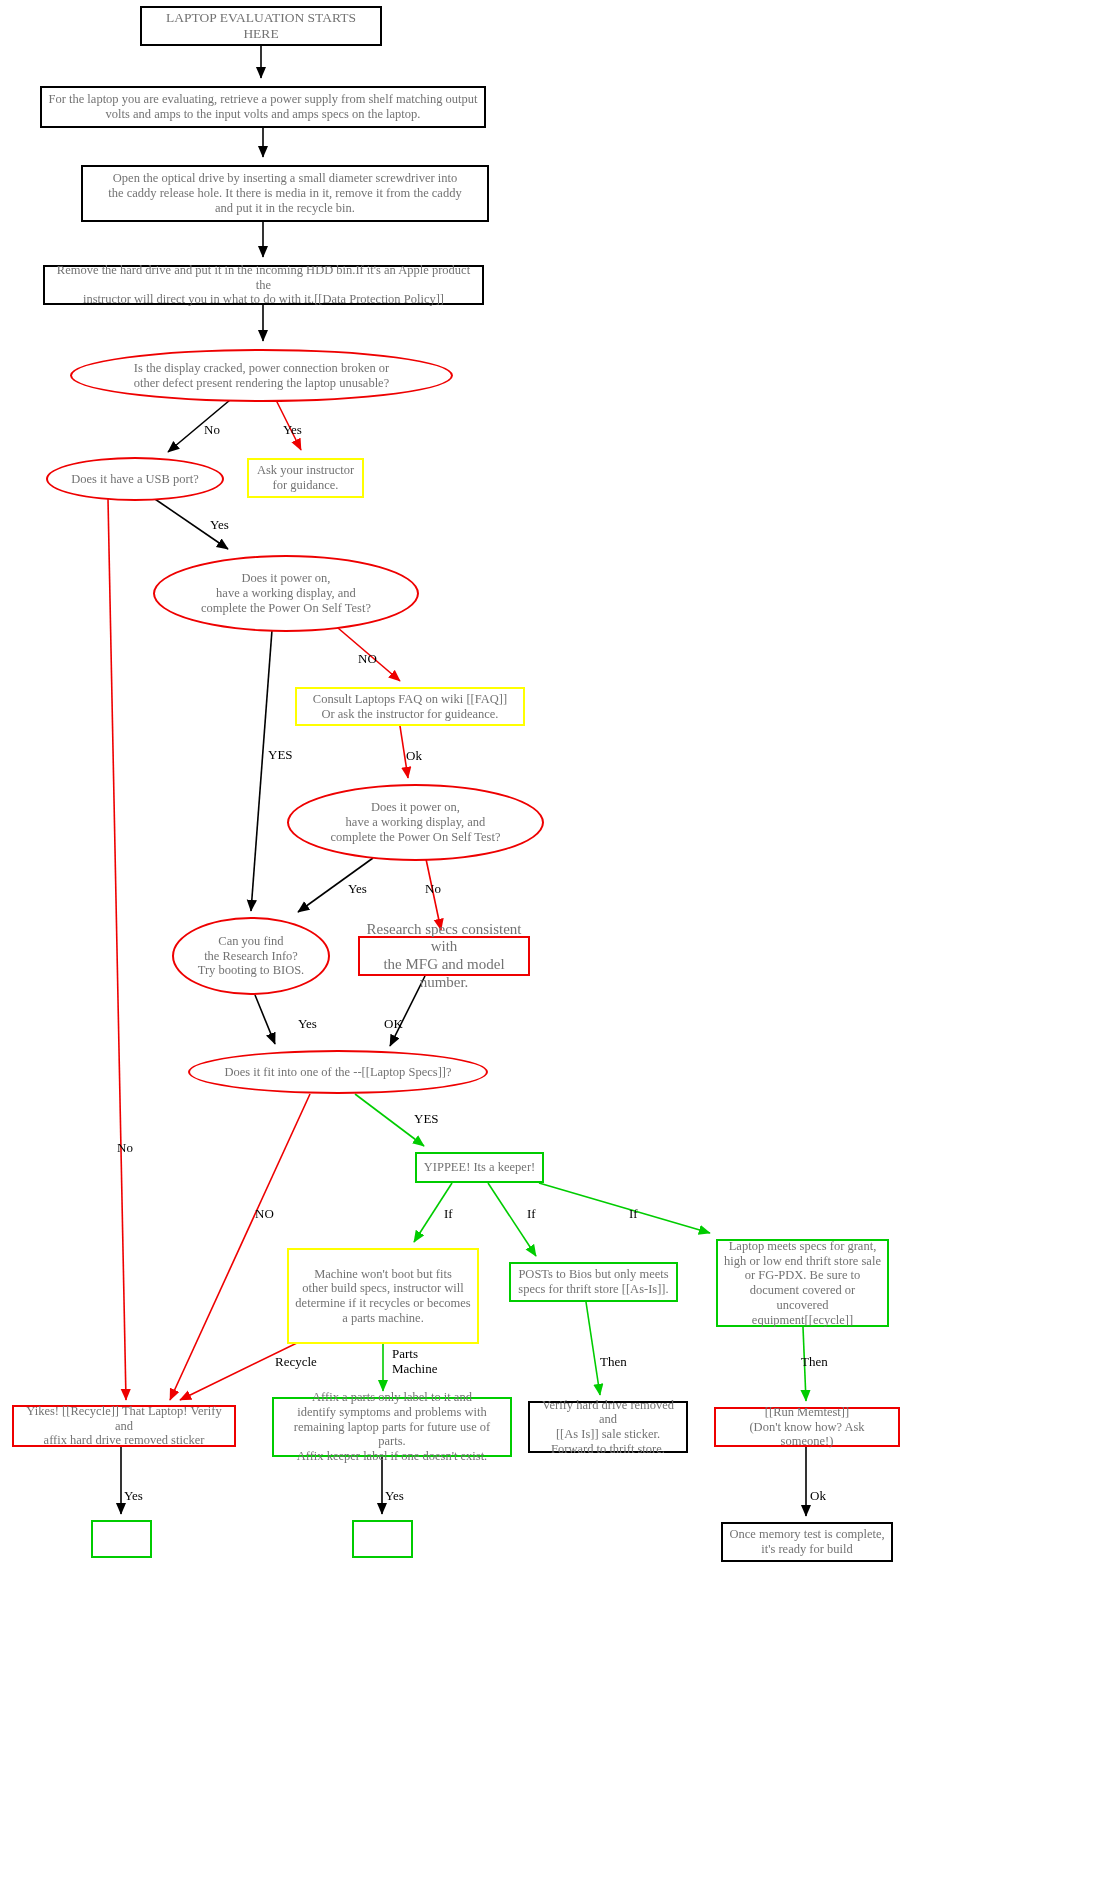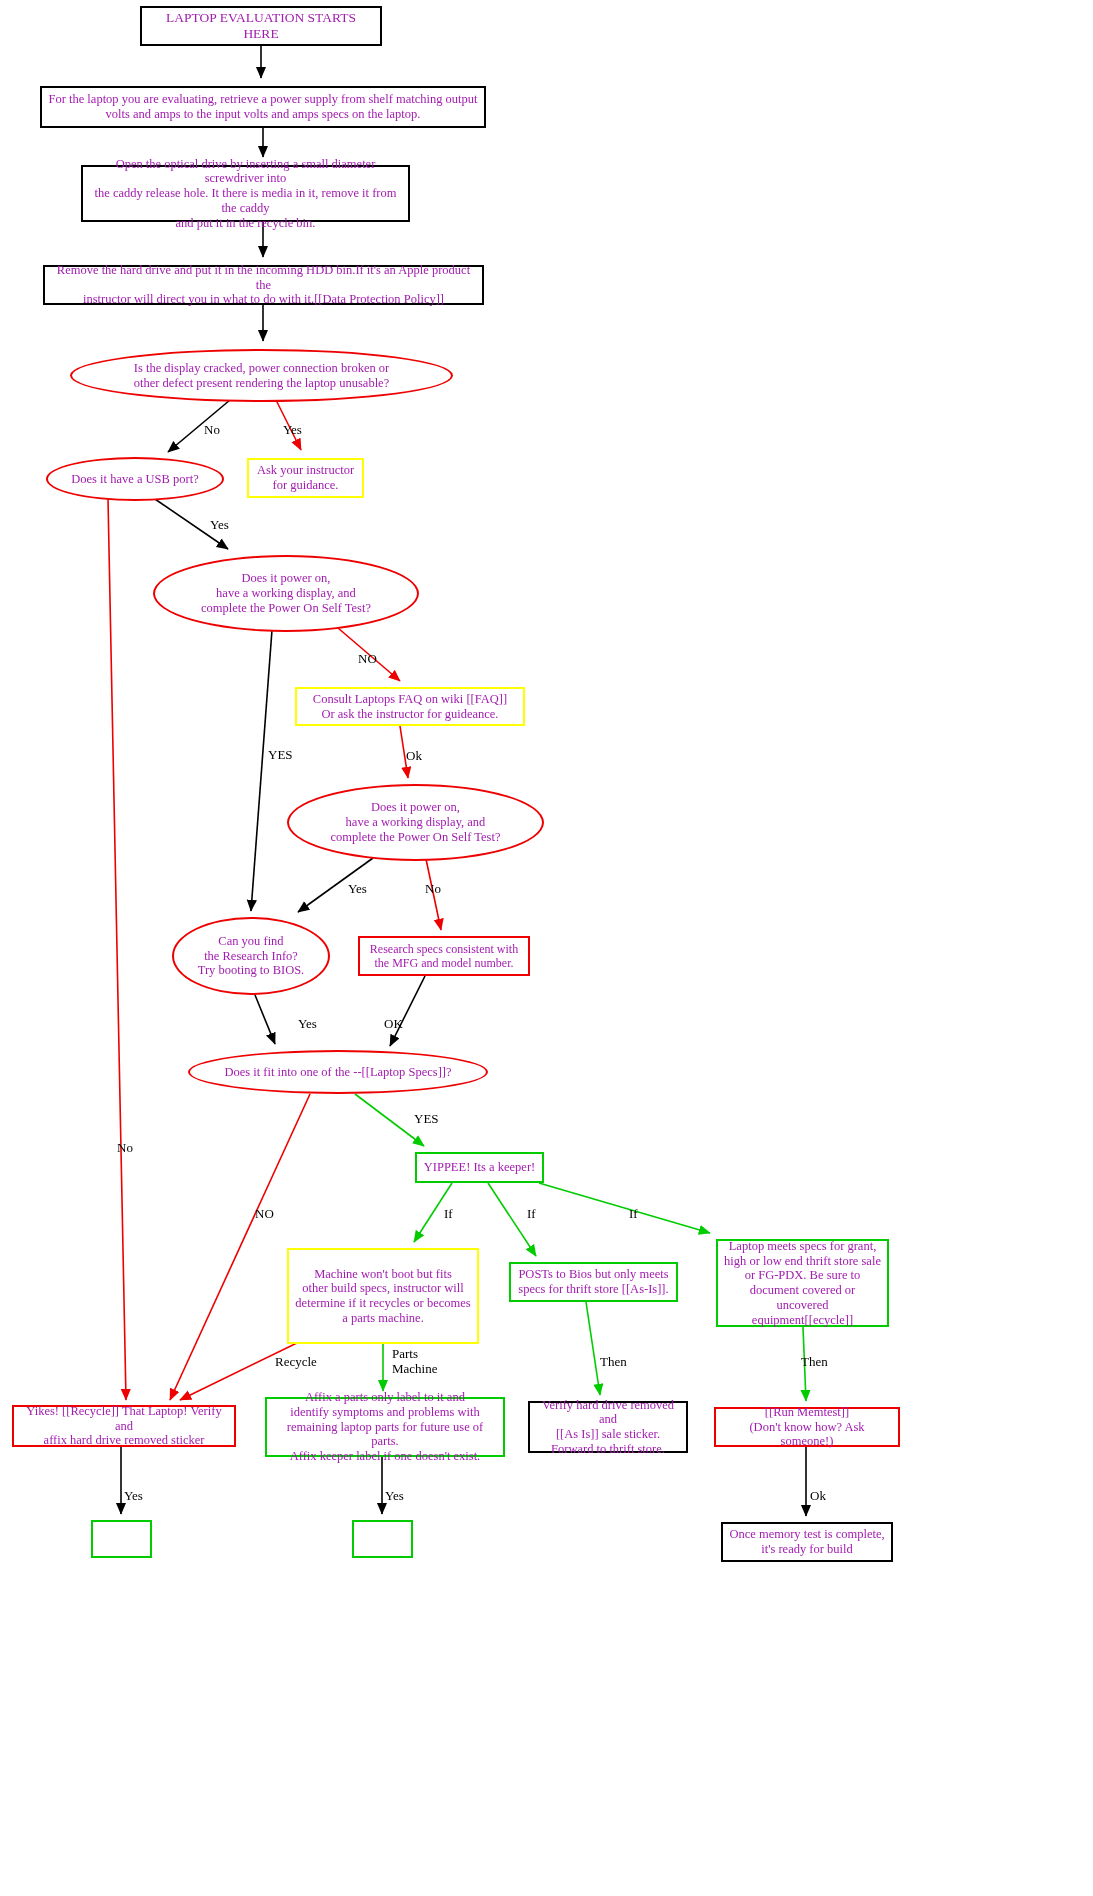--- a/index.html
+++ b/index.html
@@ -44,21 +44,21 @@
     border-style: solid;
     border-radius: 50%;
   }
   .b-black { border-color: #000000; border-width: 2.5px; }
   .b-red   { border-color: #ee0000; border-width: 2.5px; }
   .b-yellow{ border-color: #ffff00; border-width: 2.5px; }
   .b-green { border-color: #00cc00; border-width: 2.5px; }
   .node-text {
     display: block;
     padding: 0 6px;
-    color: #a21caf;
+    color: #737373;
   }
   .edge-label {
     position: absolute;
     font-size: 13px;
     color: #000000;
     white-space: pre-line;
     line-height: 1.15;
     z-index: 3;
   }
 </style>
@@ -105,59 +105,59 @@
         <polyline points="803,1327 806,1401" fill="none" stroke="#00cc00" stroke-width="1.6" marker-end="url(#ah-green)"></polyline>
         <polyline points="121,1447 121,1514" fill="none" stroke="#000000" stroke-width="1.6" marker-end="url(#ah-black)"></polyline>
         <polyline points="382,1457 382,1514" fill="none" stroke="#000000" stroke-width="1.6" marker-end="url(#ah-black)"></polyline>
         <polyline points="806,1447 806,1516" fill="none" stroke="#000000" stroke-width="1.6" marker-end="url(#ah-black)"></polyline>
       </g>
   </svg>
   <div id="node-layer">
       <div class="node box b-black" style="left: 140px; top: 6px; width: 242px; height: 40px; font-size: 13.5px;"><span class="node-text">LAPTOP EVALUATION STARTS HERE</span></div>
       <div class="node box b-black" style="left: 40px; top: 86px; width: 446px; height: 42px; font-size: 12.5px;"><span class="node-text">For the laptop you are evaluating, retrieve a power supply from shelf matching output
 volts and amps to the  input volts and amps specs on the laptop.</span></div>
-      <div class="node box b-black" style="left: 81px; top: 165px; width: 329px; height: 57px; font-size: 12.5px;"><span class="node-text">Open the optical drive by inserting a small diameter screwdriver into
+      <div class="node box b-black" style="left: 81px; top: 165px; width: 408px; height: 57px; font-size: 12.5px;"><span class="node-text">Open the optical drive by inserting a small diameter screwdriver into
 the caddy release hole. It there is media in it, remove it from the caddy
 and put it in the recycle bin.</span></div>
       <div class="node box b-black" style="left: 43px; top: 265px; width: 441px; height: 40px; font-size: 12.5px;"><span class="node-text">Remove the hard drive and put it in the incoming HDD bin.If it's an Apple product the
 instructor will direct you in what to do with it.[[Data Protection Policy]]</span></div>
       <div class="node ellipse b-red" style="left: 70px; top: 349px; width: 383px; height: 53px; font-size: 12.5px;"><span class="node-text">Is the display cracked, power connection broken or
 other defect present rendering the laptop unusable?</span></div>
       <div class="node box b-yellow" style="left: 247px; top: 458px; width: 117px; height: 40px; font-size: 12.5px;"><span class="node-text">Ask your instructor
 for guidance.</span></div>
       <div class="node ellipse b-red" style="left: 46px; top: 457px; width: 178px; height: 44px; font-size: 12.5px;"><span class="node-text">Does it have a USB port?</span></div>
       <div class="node ellipse b-red" style="left: 153px; top: 555px; width: 266px; height: 77px; font-size: 12.5px;"><span class="node-text">Does it power on,
 have a working  display, and
 complete the Power On Self Test?</span></div>
       <div class="node box b-yellow" style="left: 295px; top: 687px; width: 230px; height: 39px; font-size: 12.5px;"><span class="node-text">Consult Laptops FAQ on wiki [[FAQ]]
 Or ask the instructor for guideance.</span></div>
       <div class="node ellipse b-red" style="left: 287px; top: 784px; width: 257px; height: 77px; font-size: 12.5px;"><span class="node-text">Does it power on,
 have a working display, and
 complete the Power On Self Test?</span></div>
       <div class="node ellipse b-red" style="left: 172px; top: 917px; width: 158px; height: 78px; font-size: 12.5px;"><span class="node-text">Can you find
 the Research Info?
 Try booting to BIOS.</span></div>
-      <div class="node box b-red" style="left: 358px; top: 936px; width: 172px; height: 40px; font-size: 12px;"><span class="node-text">Research specs consistent with
+      <div class="node box b-red" style="left: 358px; top: 936px; width: 172px; height: 40px; font-size: 15px;"><span class="node-text">Research specs consistent with
 the MFG and model number.</span></div>
       <div class="node ellipse b-red" style="left: 188px; top: 1050px; width: 300px; height: 44px; font-size: 12.5px;"><span class="node-text">Does it fit into one of the --[[Laptop Specs]]?</span></div>
       <div class="node box b-green" style="left: 415px; top: 1152px; width: 129px; height: 31px; font-size: 12.5px;"><span class="node-text">YIPPEE! Its a keeper!</span></div>
       <div class="node box b-yellow" style="left: 287px; top: 1248px; width: 192px; height: 96px; font-size: 12.5px;"><span class="node-text">Machine won't boot but fits
 other build specs, instructor will
 determine if it recycles or becomes
 a parts machine.</span></div>
       <div class="node box b-green" style="left: 509px; top: 1262px; width: 169px; height: 40px; font-size: 12.5px;"><span class="node-text">POSTs to Bios but only meets
 specs for thrift store [[As-Is]].</span></div>
       <div class="node box b-green" style="left: 716px; top: 1239px; width: 173px; height: 88px; font-size: 12.5px;"><span class="node-text">Laptop meets specs for grant,
 high or low end thrift store sale
 or FG-PDX. Be sure to
 document covered or uncovered
 equipment[[ecycle]]</span></div>
       <div class="node box b-red" style="left: 12px; top: 1405px; width: 224px; height: 42px; font-size: 12.5px;"><span class="node-text">Yikes! [[Recycle]] That Laptop! Verify and
 affix hard drive removed sticker</span></div>
-      <div class="node box b-green" style="left: 265px; top: 1397px; width: 240px; height: 60px; font-size: 12.5px;"><span class="node-text">Affix a parts only label to it and
+      <div class="node box b-green" style="left: 272px; top: 1397px; width: 240px; height: 60px; font-size: 12.5px;"><span class="node-text">Affix a parts only label to it and
 identify symptoms and problems with
 remaining laptop parts for future use of parts.
 Affix keeper label if one doesn't exist.</span></div>
       <div class="node box b-black" style="left: 528px; top: 1401px; width: 160px; height: 52px; font-size: 12.5px;"><span class="node-text">Verify hard drive removed and
 [[As Is]] sale sticker.
 Forward to thrift store.</span></div>
       <div class="node box b-red" style="left: 714px; top: 1407px; width: 186px; height: 40px; font-size: 12.5px;"><span class="node-text">[[Run Memtest]]
 (Don't know how?  Ask someone!)</span></div>
       <div class="node box b-green" style="left: 91px; top: 1520px; width: 61px; height: 38px; font-size: 12.5px;"><span class="node-text"></span></div>
       <div class="node box b-green" style="left: 352px; top: 1520px; width: 61px; height: 38px; font-size: 12.5px;"><span class="node-text"></span></div>

